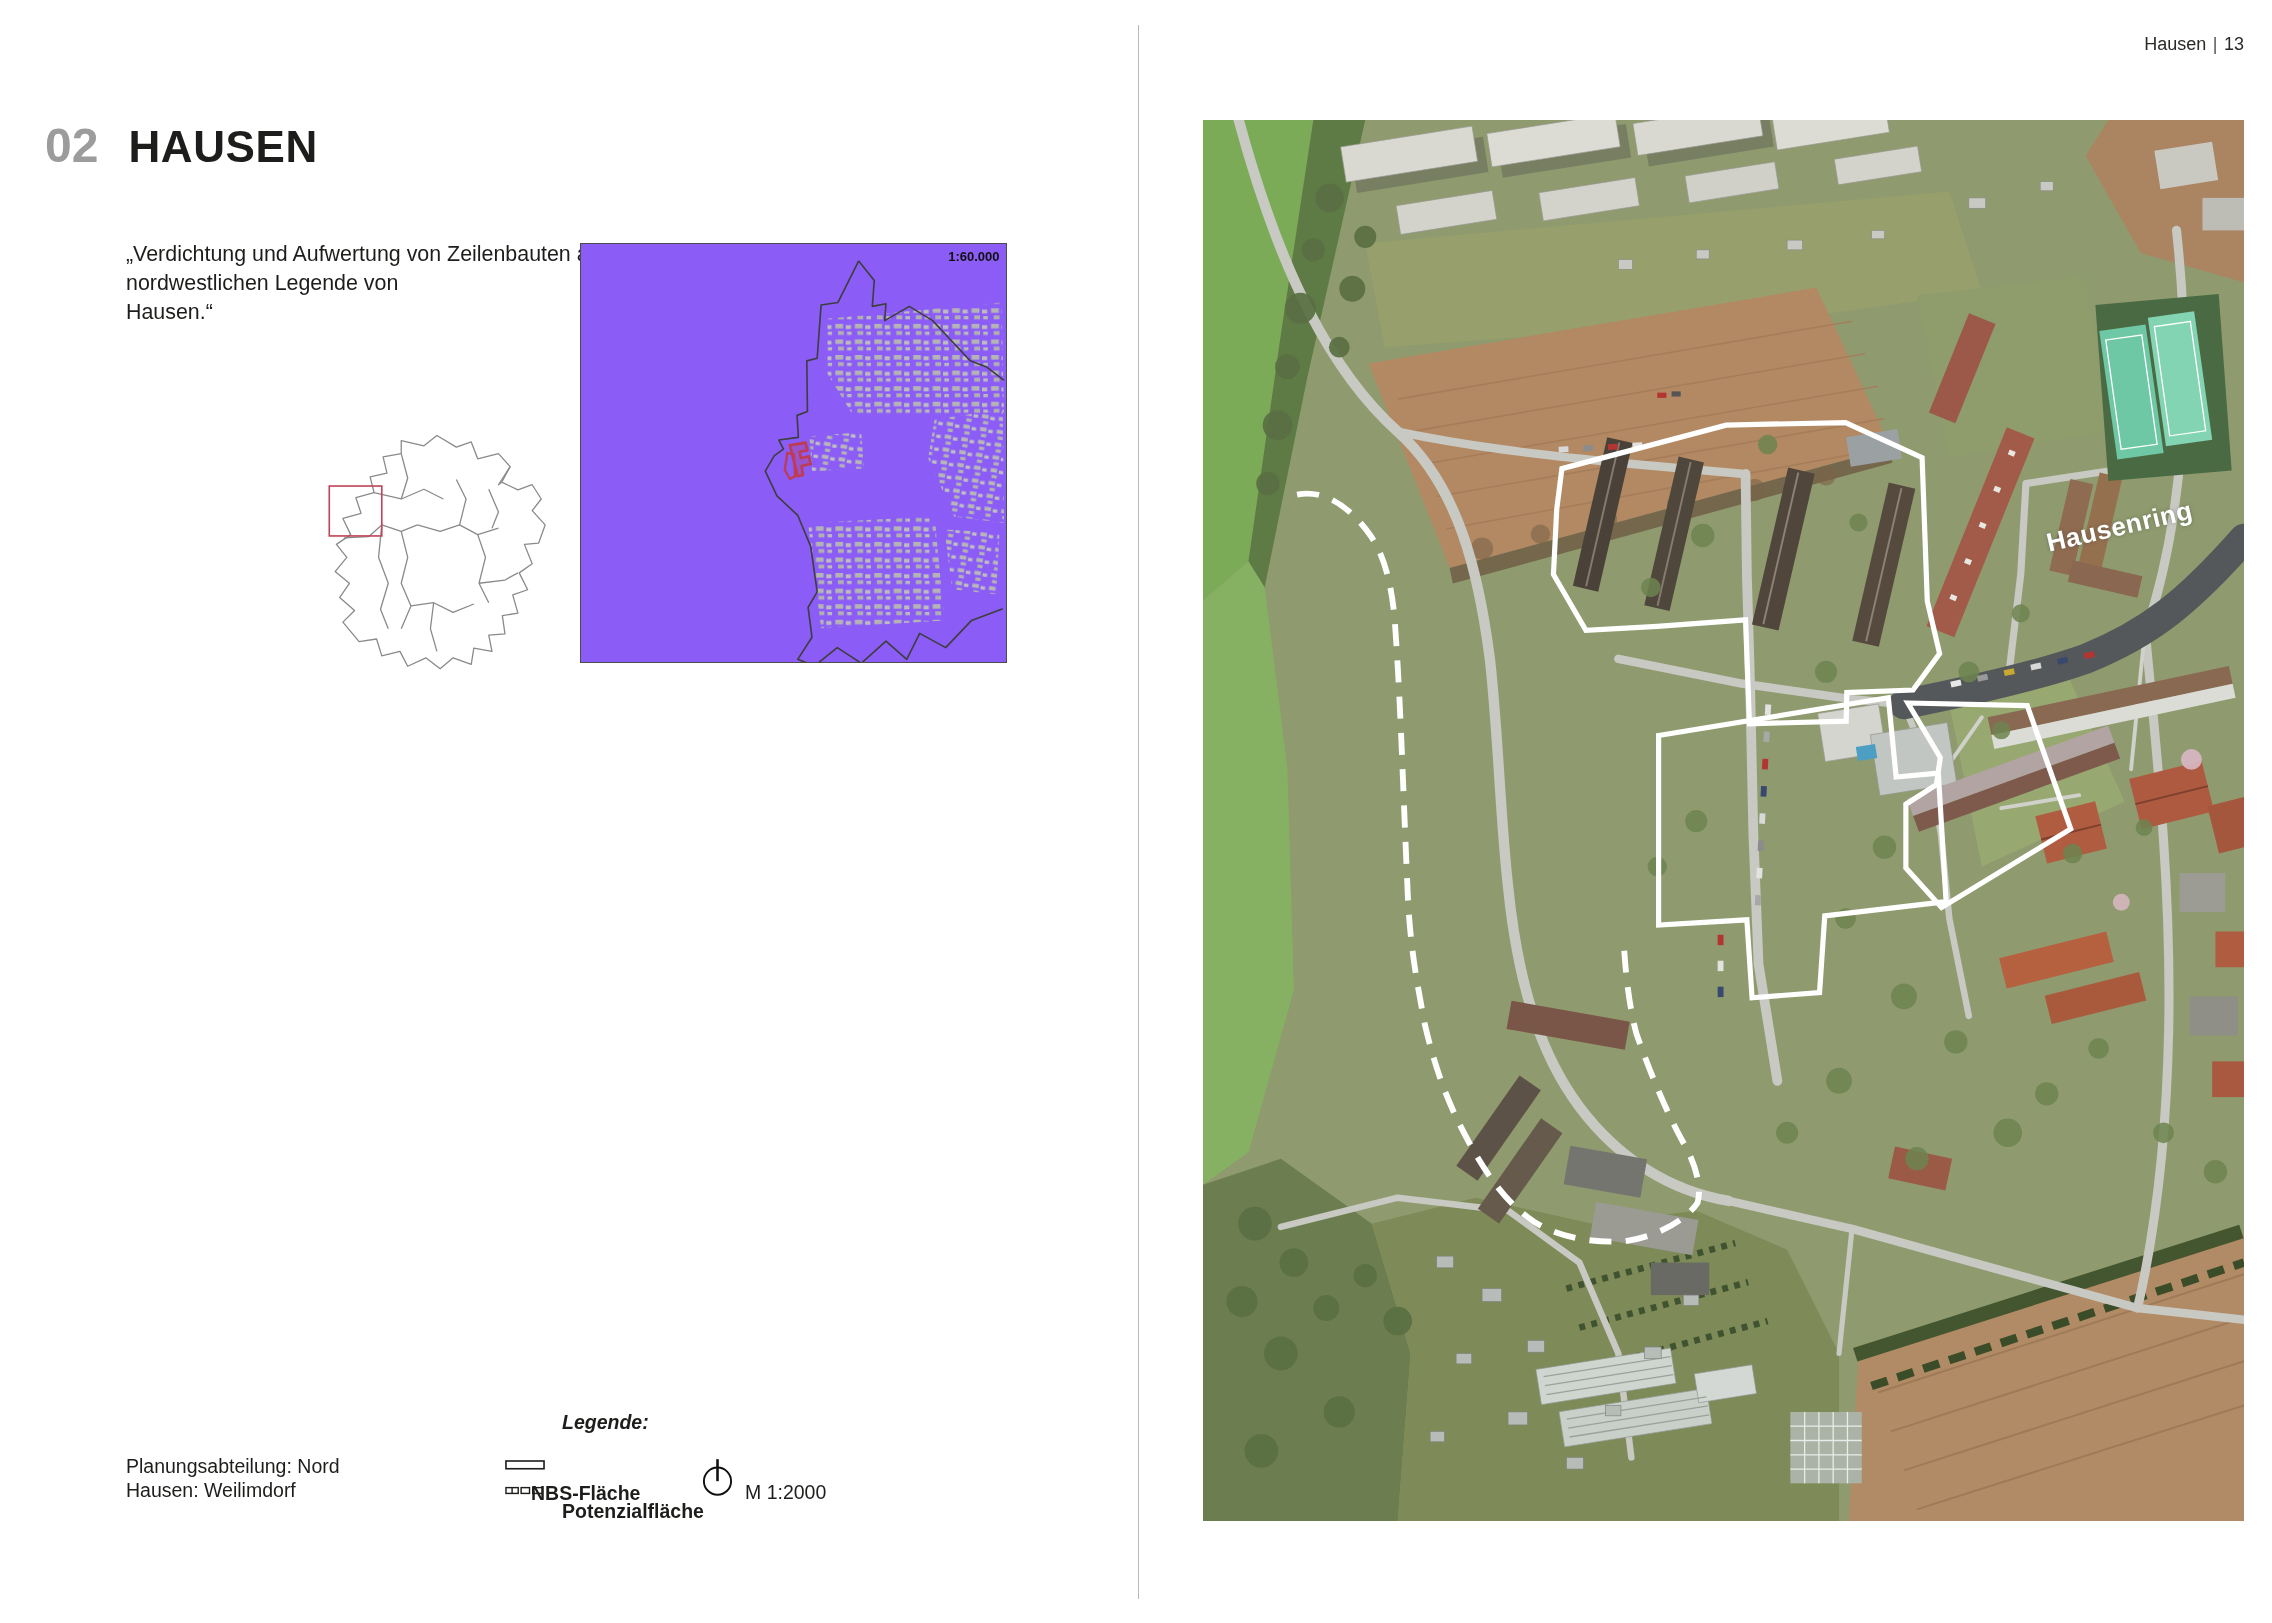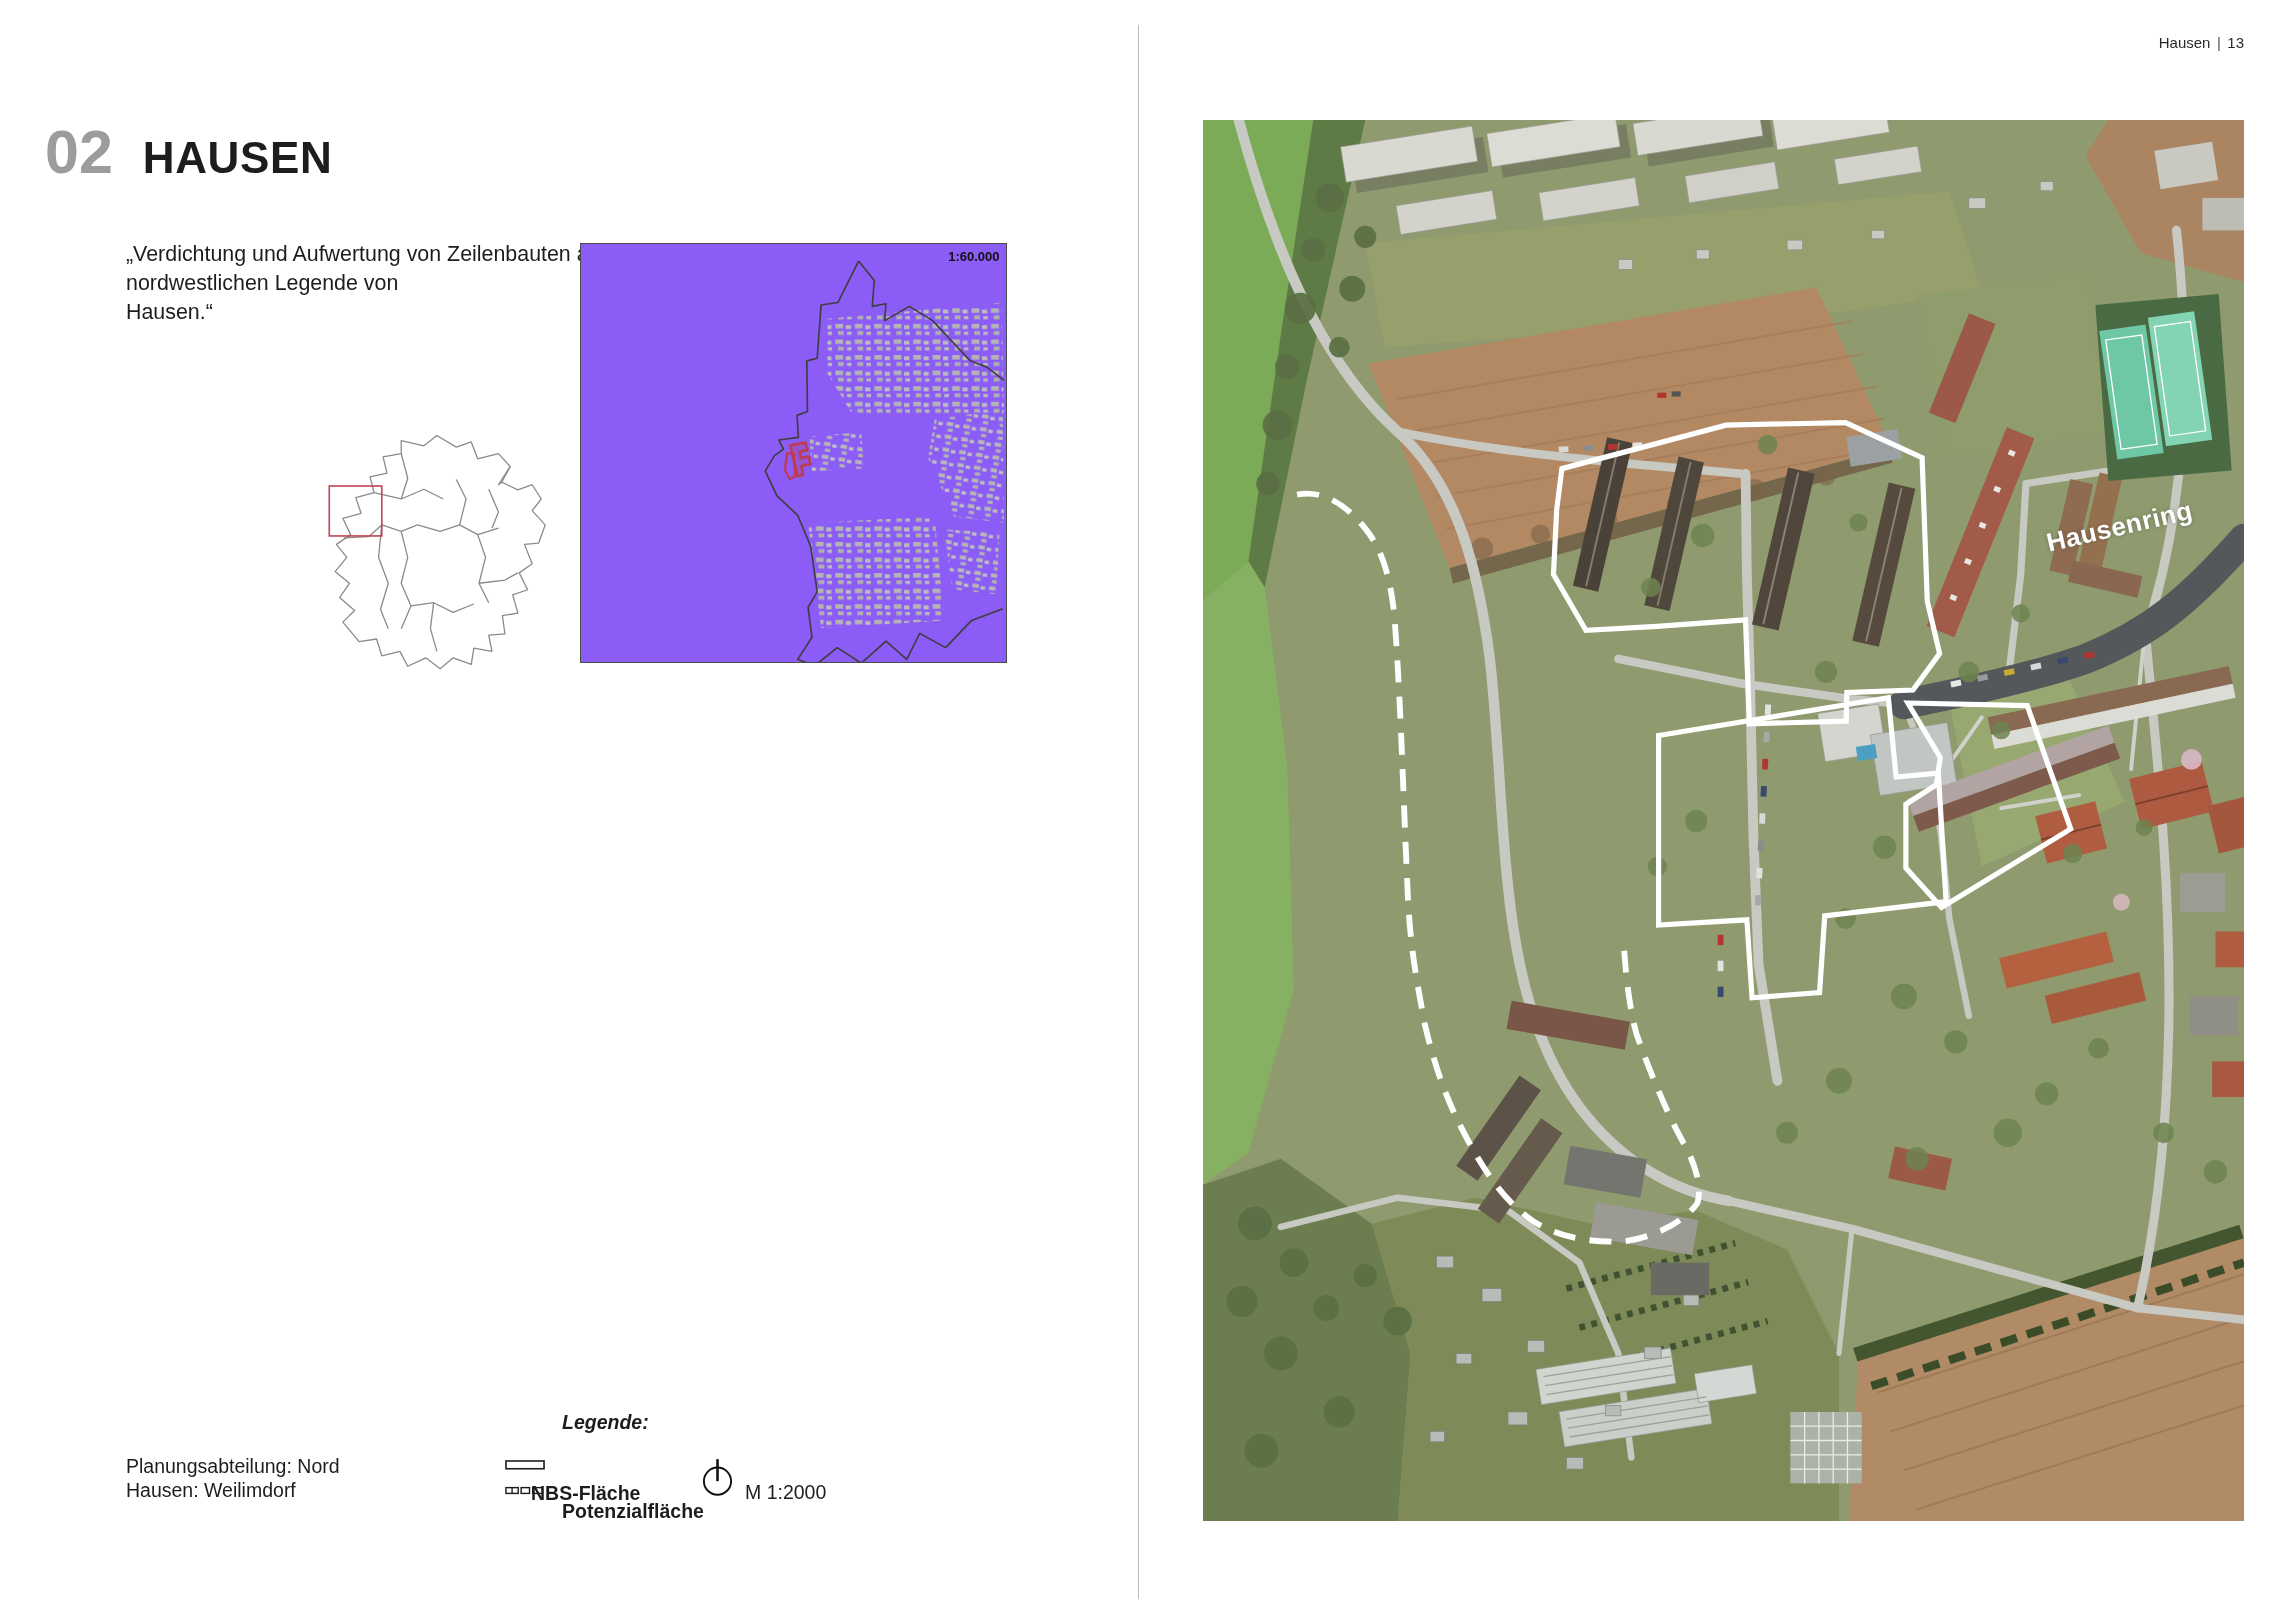--- a/index.html
+++ b/index.html
@@ -2,21 +2,21 @@
 <html style="font-size:10.4px"><head>
 <meta charset="utf-8">
 <style>
   html,body{margin:0;padding:0;background:#ffffff;}
   #page{position:relative;width:2273px;height:1623px;background:#ffffff;overflow:hidden;
         font-family:"Liberation Sans", sans-serif;color:#1d1d1b;}
   .abs{position:absolute;}
 
   
   #chapter-row{left:45px;top:122px;display:flex;align-items:baseline;gap:30px;}
-  #chapter-num{font-size:61px;font-weight:bold;color:#9c9c9c;line-height:1;}
+  #chapter-num{font-size:48px;font-weight:bold;color:#9c9c9c;line-height:1;}
   #chapter-title{font-size:44px;font-weight:bold;color:#1d1d1b;letter-spacing:0.6px;line-height:1;}
   #quote{left:126px;top:240px;width:310px;font-size:21.4px;line-height:29px;color:#1d1d1b;}
   #quote .q1{text-align:justify;text-align-last:justify;white-space:nowrap;display:flex;justify-content:space-between;}
   #quote .q1 span{flex:0 0 auto;}
   #quote .q2{text-align:left;}
 
   
   #small-map{left:304px;top:426px;width:258px;height:251px;}
   #big-map{left:580px;top:243px;width:425px;height:418px;border:1.3px solid #4c4c4c;background:#8b5cf6;}
   #big-map-scale{position:absolute;top:5.2px;right:6.5px;font-size:13px;font-weight:bold;color:#111;}
@@ -27,21 +27,21 @@
   #legend-heading{left:562px;top:1410px;font-style:italic;}
   .leg-sym{left:505px;}
   #footer{left:126px;top:1454px;}
   #legend-label-1{left:562px;top:1456px;margin-top:43px;}
   #legend-label-2{left:531px;top:1481px;}
   #compass{left:700px;top:1454px;}
   #map-scale-label{left:745px;top:1480px;}
 
   #divider{left:1138px;top:25px;width:1.3px;height:1574px;background:#b9b9b9;}
 
-  #page-header{top:34px;right:29px;font-size:15px;color:#2a2a28;}
+  #page-header{top:34px;right:29px;font-size:18px;color:#2a2a28;}
   #page-header .sep{padding:0 6.5px;color:#555;}
 
   
   #aerial{left:1203px;top:120px;width:1041px;height:1401px;overflow:hidden;background:#8f9b6e;}
   #street-label{position:absolute;left:844px;top:408px;font-size:26px;font-weight:bold;color:#ffffff;
                 transform:rotate(-13deg);transform-origin:left center;letter-spacing:0.6px;
                 text-shadow:0 0 3.9px rgba(60,60,60,.45);}
 </style>
 </head>
 <body>

